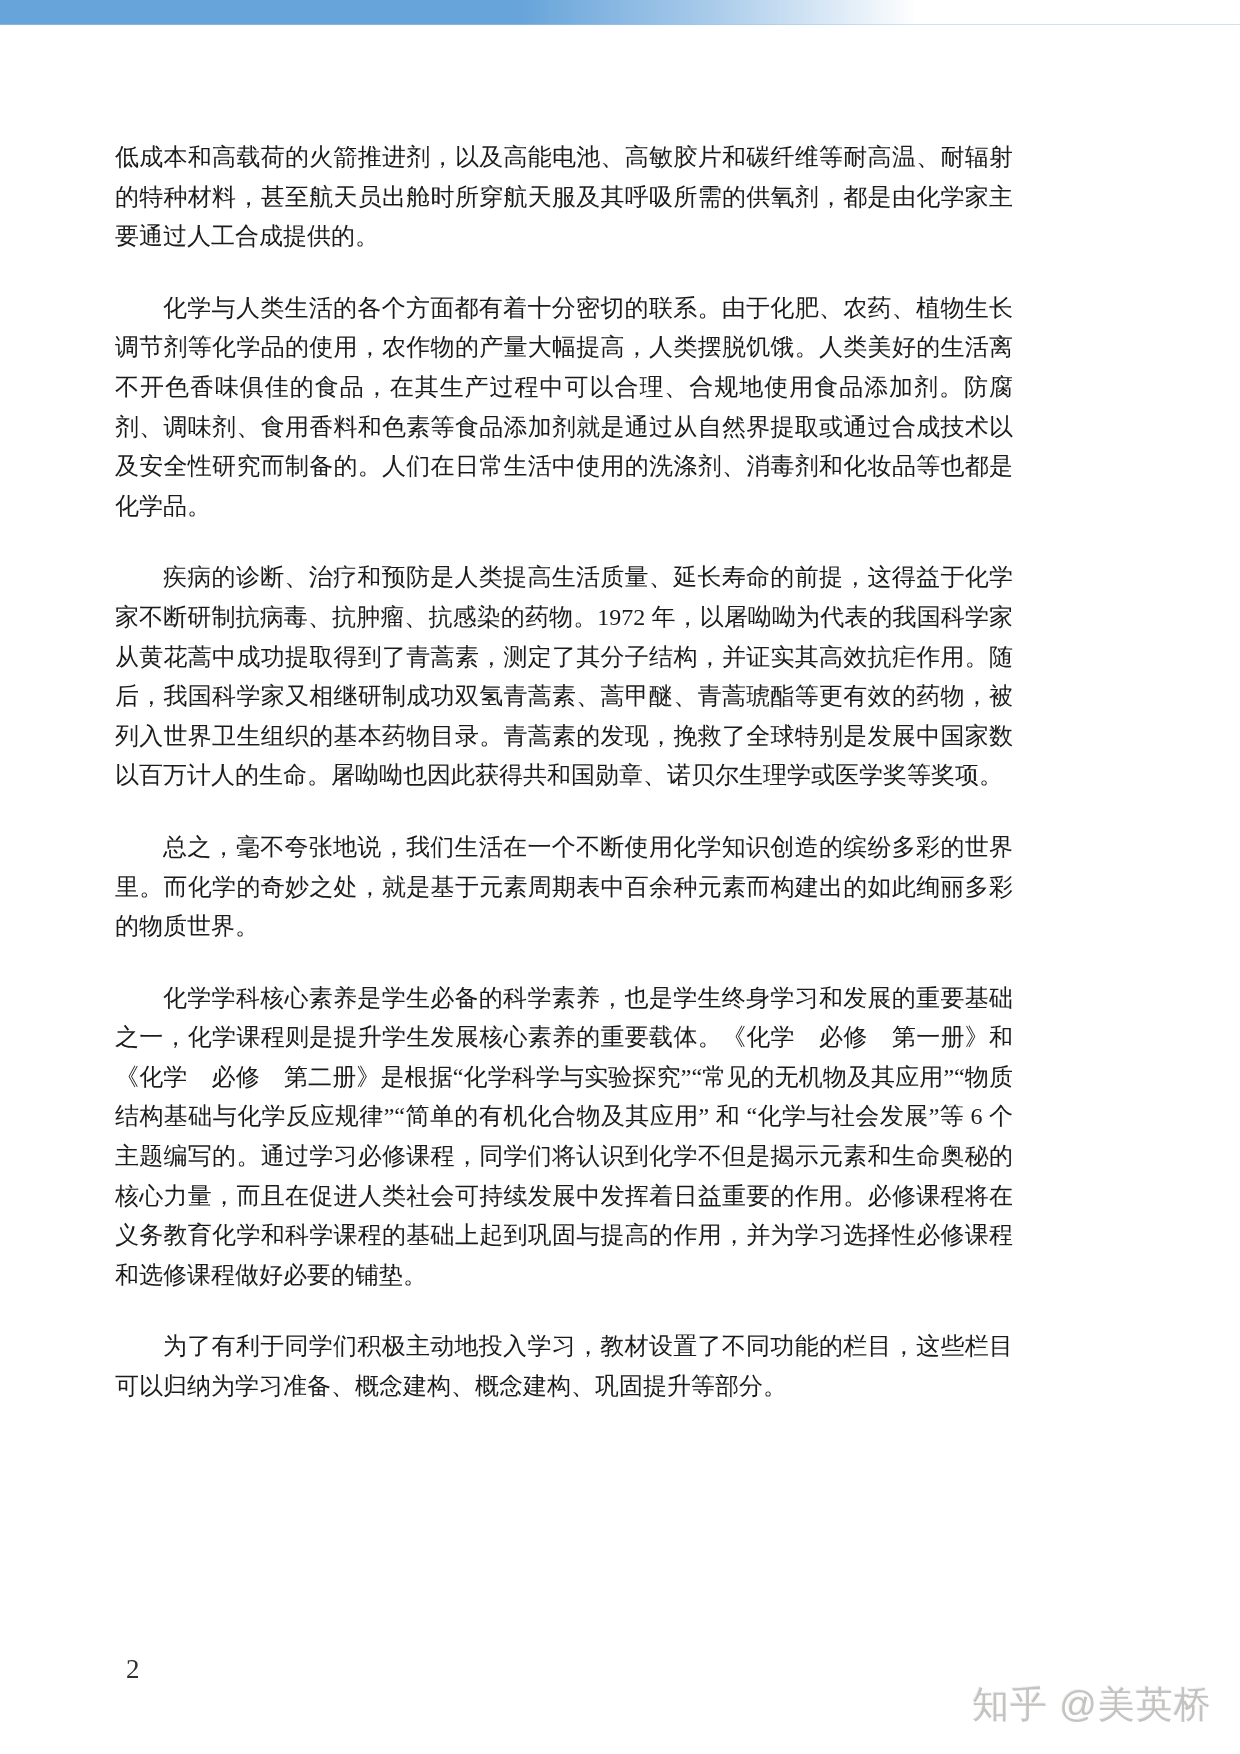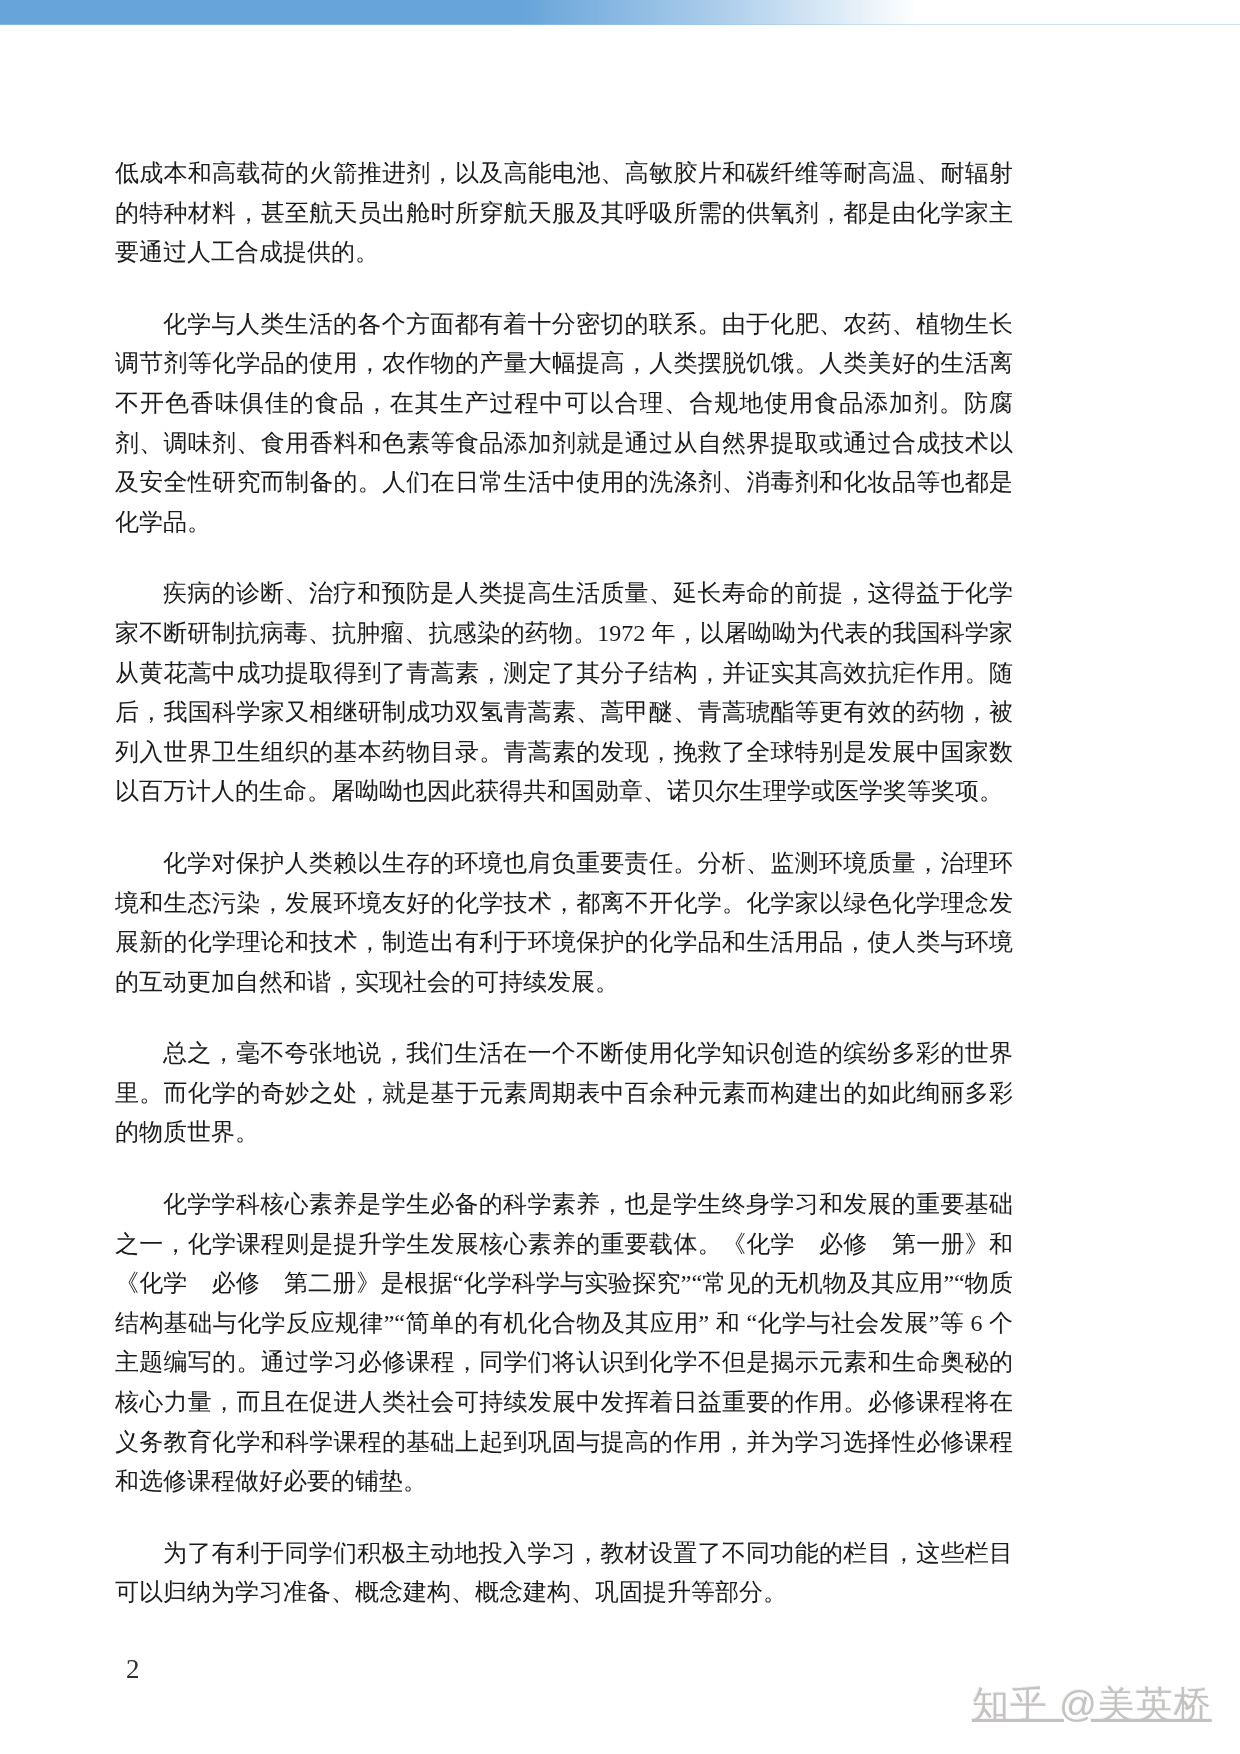--- a/index.html
+++ b/index.html
@@ -22,21 +22,21 @@
     background: linear-gradient(90deg,
       #67a4da 0%,
       #67a4da 42%,
       rgba(103,164,218,0.55) 58%,
       rgba(103,164,218,0.0) 74%);
     border-bottom: 1px solid rgba(160,200,230,0.5);
   }
   .content {
     position: absolute;
     left: 115px;
-    top: 154px;
+    top: 138px;
     width: 898px;
     color: #1b1b1b;
     font-family: "Liberation Serif", "DejaVu Serif", serif;
     font-size: 24px;
     line-height: 39.6px;
     text-align: justify;
   }
   .content p {
     margin: 0;
     padding: 0;
@@ -56,33 +56,31 @@
   .watermark {
     position: absolute;
     left: 972px;
     top: 1680px;
     font-size: 37px;
     font-family: "Liberation Sans", "DejaVu Sans", sans-serif;
     color: #c5c3c1;
     text-shadow: 2px 2px 0 rgba(255,255,255,0.95), -1px -1px 0 rgba(235,235,235,0.7);
     letter-spacing: 1px;
     white-space: nowrap;
-    text-decoration: underline;
   }
 </style>
 </head>
 <body>
 
 <div class="top-bar"></div>
 
 <div class="content">
   <p>低成本和高载荷的火箭推进剂，以及高能电池、高敏胶片和碳纤维等耐高温、耐辐射的特种材料，甚至航天员出舱时所穿航天服及其呼吸所需的供氧剂，都是由化学家主要通过人工合成提供的。</p>
   <p class="indent">化学与人类生活的各个方面都有着十分密切的联系。由于化肥、农药、植物生长调节剂等化学品的使用，农作物的产量大幅提高，人类摆脱饥饿。人类美好的生活离不开色香味俱佳的食品，在其生产过程中可以合理、合规地使用食品添加剂。防腐剂、调味剂、食用香料和色素等食品添加剂就是通过从自然界提取或通过合成技术以及安全性研究而制备的。人们在日常生活中使用的洗涤剂、消毒剂和化妆品等也都是化学品。</p>
   <p class="indent">疾病的诊断、治疗和预防是人类提高生活质量、延长寿命的前提，这得益于化学家不断研制抗病毒、抗肿瘤、抗感染的药物。1972 年，以屠呦呦为代表的我国科学家从黄花蒿中成功提取得到了青蒿素，测定了其分子结构，并证实其高效抗疟作用。随后，我国科学家又相继研制成功双氢青蒿素、蒿甲醚、青蒿琥酯等更有效的药物，被列入世界卫生组织的基本药物目录。青蒿素的发现，挽救了全球特别是发展中国家数以百万计人的生命。屠呦呦也因此获得共和国勋章、诺贝尔生理学或医学奖等奖项。</p>
-  <p class="indent">化学对保护人类赖以生存的环境也肩负重要责任。分析、监测环境质量，治理环境和生态污染，发展环境友好的化学技术，都离不开化学。化学家以绿色化学理念发展新的化学理论和技术，制造出有利于环境保护的化学品和生活用品，使人类与环境的互动更加自然和谐，实现社会的可持续发展。</p>
   <p class="indent">总之，毫不夸张地说，我们生活在一个不断使用化学知识创造的缤纷多彩的世界里。而化学的奇妙之处，就是基于元素周期表中百余种元素而构建出的如此绚丽多彩的物质世界。</p>
   <p class="indent">化学学科核心素养是学生必备的科学素养，也是学生终身学习和发展的重要基础之一，化学课程则是提升学生发展核心素养的重要载体。《化学　必修　第一册》和《化学　必修　第二册》是根据“化学科学与实验探究”“常见的无机物及其应用”“物质结构基础与化学反应规律”“简单的有机化合物及其应用” 和 “化学与社会发展”等 6 个主题编写的。通过学习必修课程，同学们将认识到化学不但是揭示元素和生命奥秘的核心力量，而且在促进人类社会可持续发展中发挥着日益重要的作用。必修课程将在义务教育化学和科学课程的基础上起到巩固与提高的作用，并为学习选择性必修课程和选修课程做好必要的铺垫。</p>
   <p class="indent">为了有利于同学们积极主动地投入学习，教材设置了不同功能的栏目，这些栏目可以归纳为学习准备、概念建构、概念建构、巩固提升等部分。</p>
 </div>
 
 <div class="page-number">2</div>
 
 <div class="watermark">知乎 @美英桥</div>
 
 </body></html>

